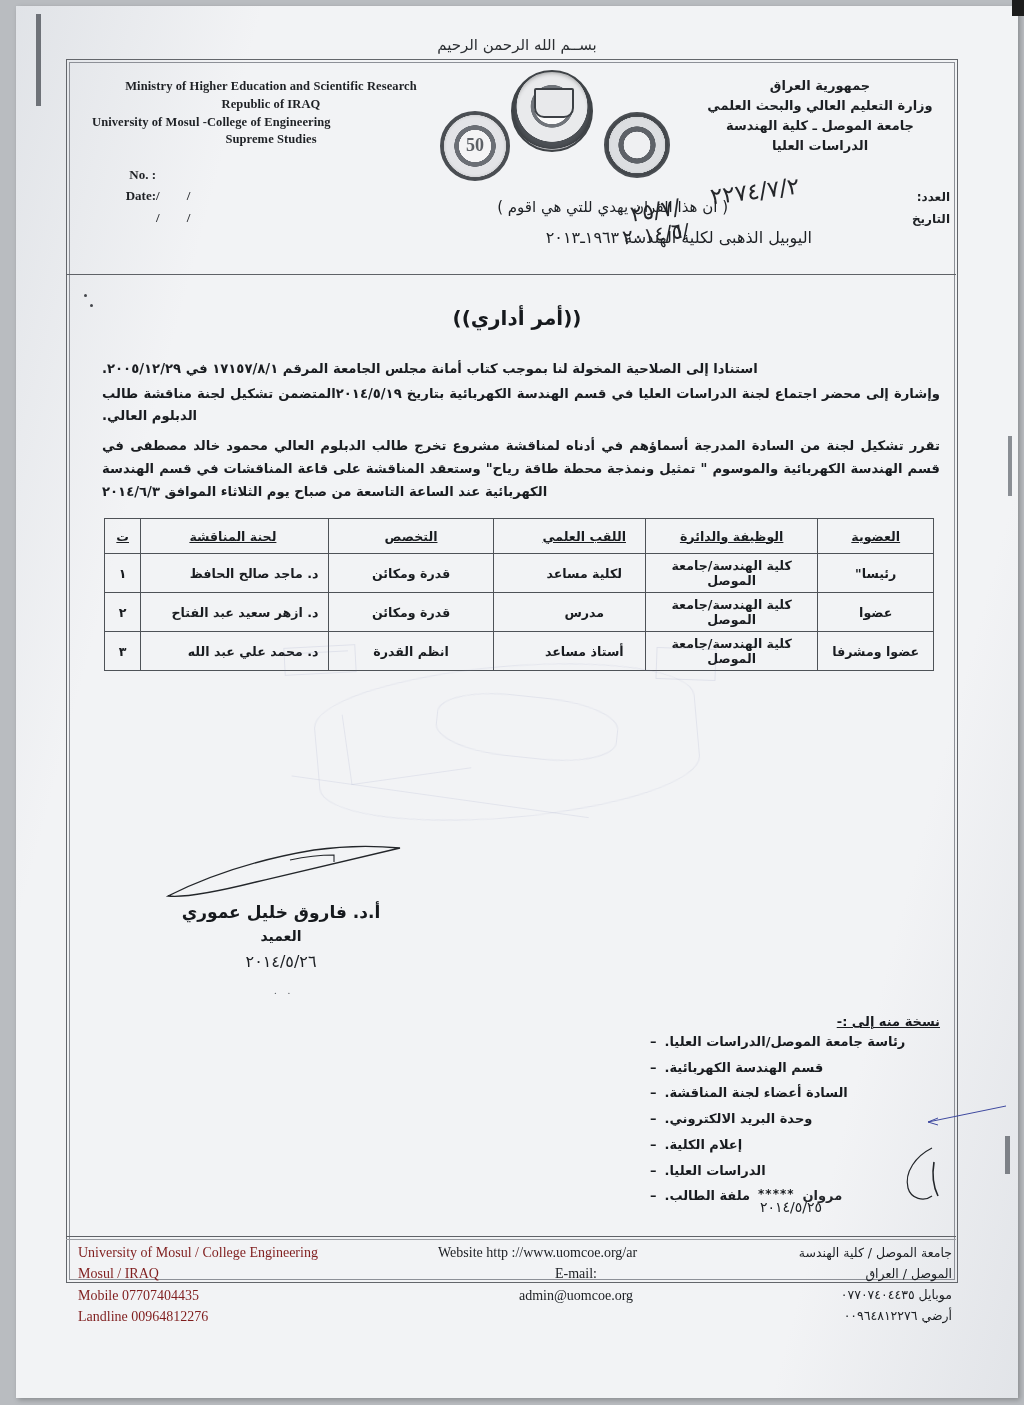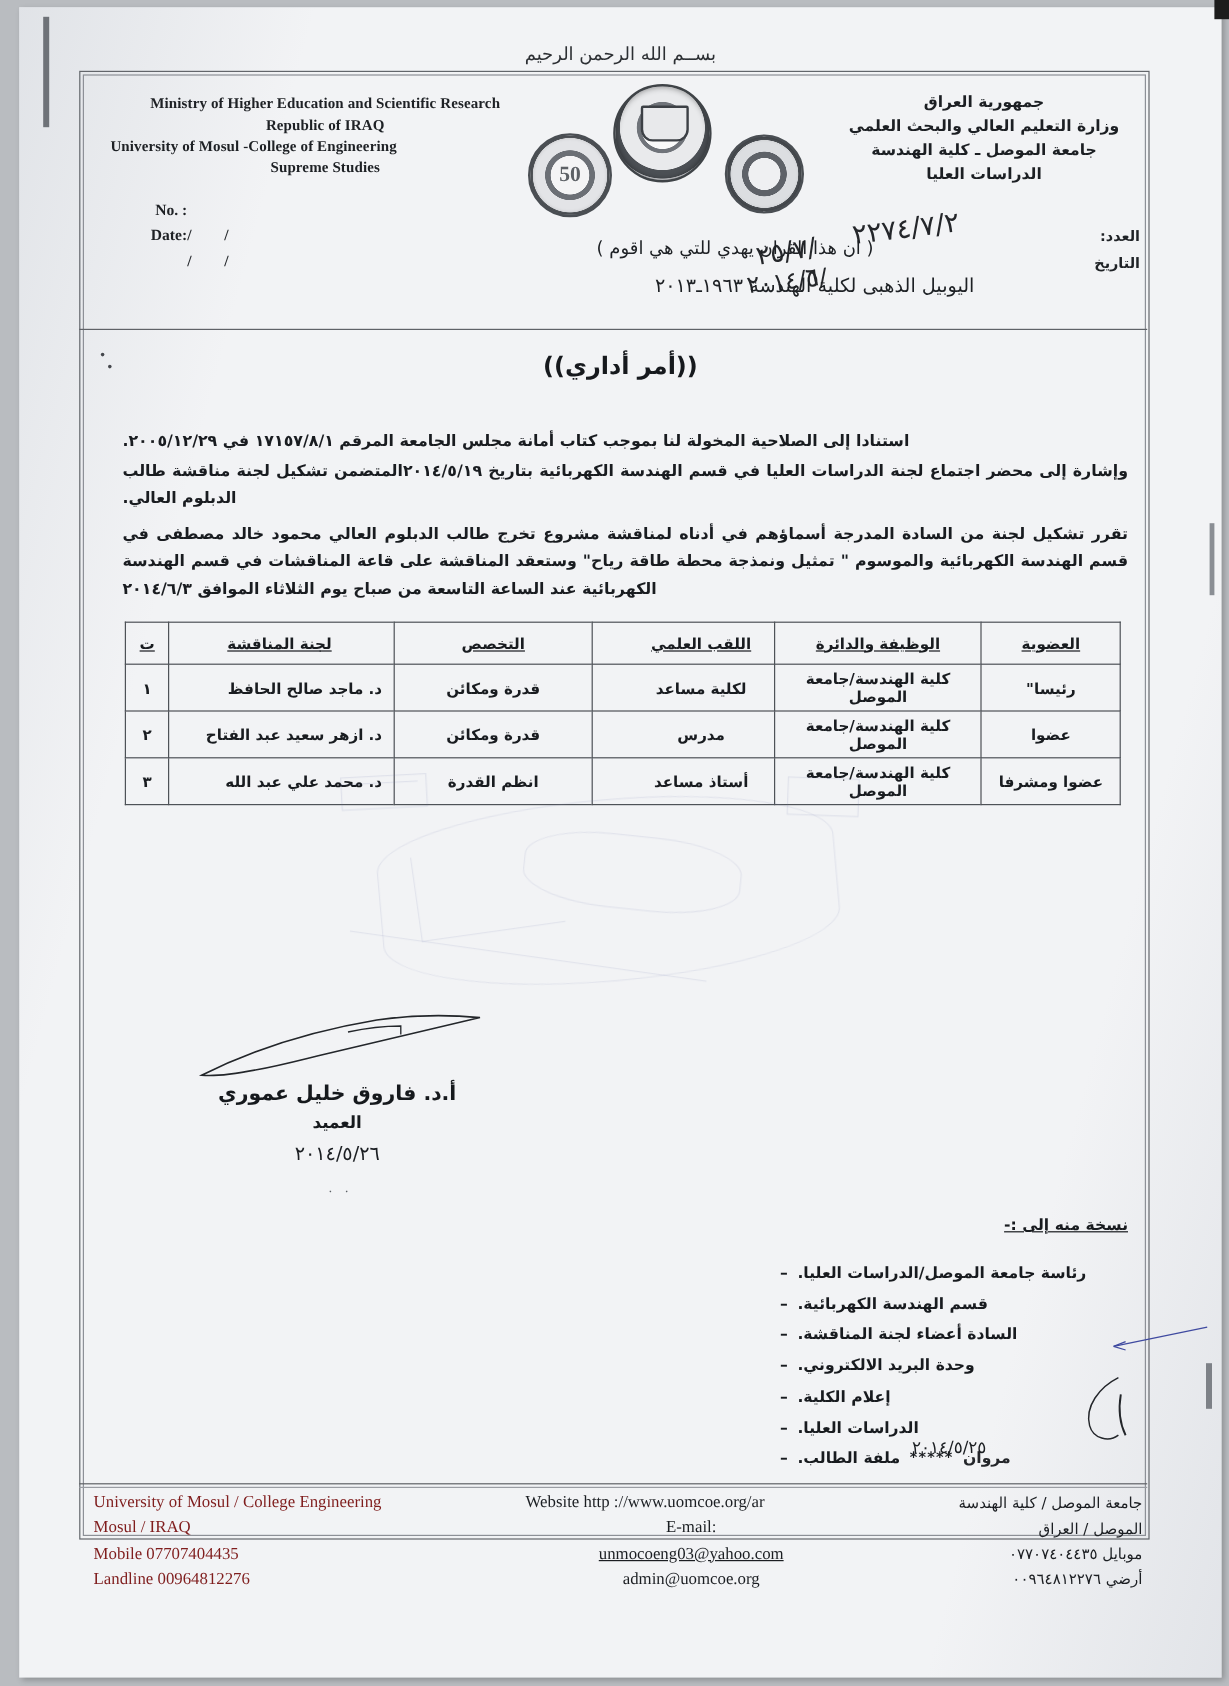--- a/index.html
+++ b/index.html
@@ -118,21 +118,21 @@
   .jubilee{
     position:absolute;right:206px;top:222px;direction:rtl;
     font-family:"DejaVu Sans", sans-serif;font-size:16px;color:#1d2024;
   }
 
   .dot-a{position:absolute;left:68px;top:288px;width:3px;height:3px;background:#44474c;border-radius:50%;}
   .dot-b{position:absolute;left:74px;top:298px;width:3px;height:3px;background:#44474c;border-radius:50%;}
 
   
   .doc-title{
-    position:absolute;left:0;right:0;top:287px;text-align:center;
+    position:absolute;left:0;right:0;top:300px;text-align:center;
     direction:rtl;font-family:"DejaVu Sans", sans-serif;
     font-size:20px;font-weight:bold;color:#16191d;
   }
 
   
   .body-ar{
     position:absolute;right:78px;top:352px;width:838px;
     direction:rtl;text-align:justify;text-align-last:left;
     font-family:"DejaVu Sans", sans-serif;
     font-size:13.2px;color:#191c20;line-height:1.72;font-weight:bold;
@@ -186,21 +186,21 @@
     position:absolute;left:130px;top:946px;width:270px;text-align:center;
     font-family:"DejaVu Sans", sans-serif;font-size:16px;color:#1b1e22;letter-spacing:1px;
   }
   .sig-dots{position:absolute;left:258px;top:978px;font-size:11px;color:#5b5f64;letter-spacing:4px;}
 
   
   .cc{
     position:absolute;right:78px;top:1008px;width:290px;direction:rtl;
     font-family:"DejaVu Sans", sans-serif;font-size:13px;font-weight:bold;color:#181b1f;
   }
-  .cc-title{text-align:right;text-decoration:underline;margin-bottom:20px;}
+  .cc-title{text-align:right;text-decoration:underline;margin-bottom:0;}
   .cc ul{list-style:none;margin:0;padding:0;}
   .cc li{display:flex;justify-content:flex-end;gap:8px;line-height:1.98;white-space:nowrap;}
   .cc li .dash{color:#181b1f;}
   .cc-stars{font-size:12px;letter-spacing:1px;}
   .cc-date{
     position:absolute;right:196px;top:1193px;
     font-family:"DejaVu Sans", sans-serif;font-size:14px;color:#1b1e22;letter-spacing:1px;
   }
   .cc-sign{position:absolute;right:60px;top:1140px;width:70px;height:58px;pointer-events:none;}
   .cc-arrow{position:absolute;right:10px;top:1098px;width:120px;height:24px;pointer-events:none;}
@@ -404,21 +404,20 @@
     <div>Mobile 07707404435</div>
     <div>Landline 00964812276</div>
   </div>
 
   <div class="ft-mid">
     <div class="web">
       <span>Website</span>
       <span>http ://www.uomcoe.org/ar</span>
     </div>
     <div>E-mail:</div>
-    <div><a href="#">unmocoeng03@yahoo.com</a></div>
     <div>admin@uomcoe.org</div>
   </div>
 
   <div class="ft-ar">
     <div>جامعة الموصل / كلية الهندسة</div>
     <div>الموصل / العراق</div>
     <div>موبايل ٠٧٧٠٧٤٠٤٤٣٥</div>
     <div>أرضي ٠٠٩٦٤٨١٢٢٧٦</div>
   </div>
 

